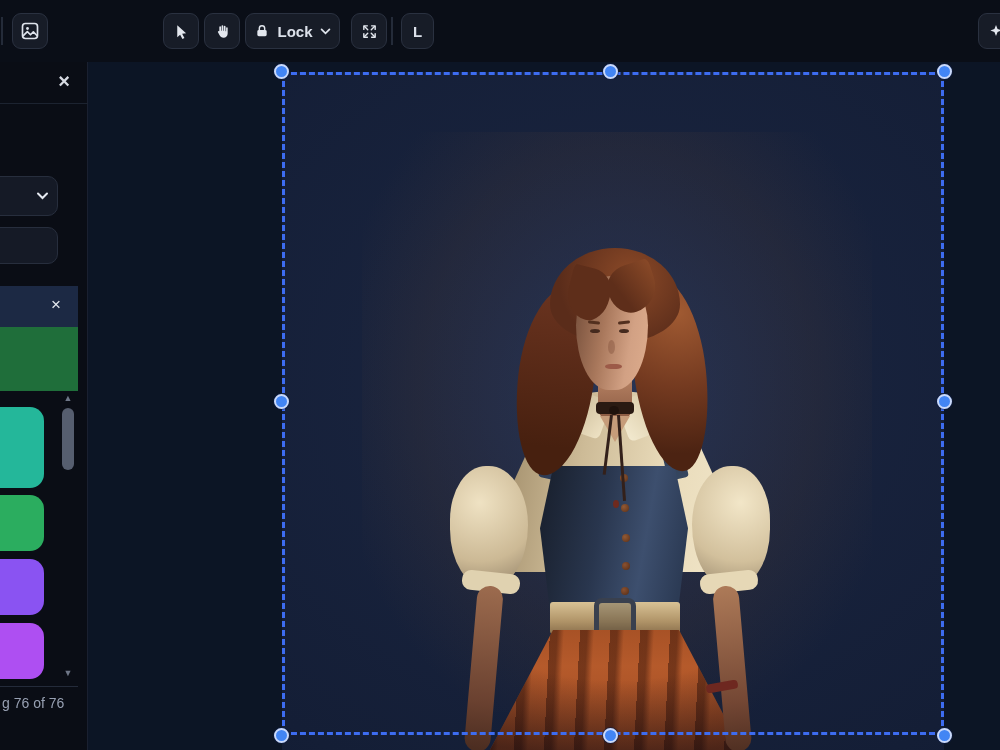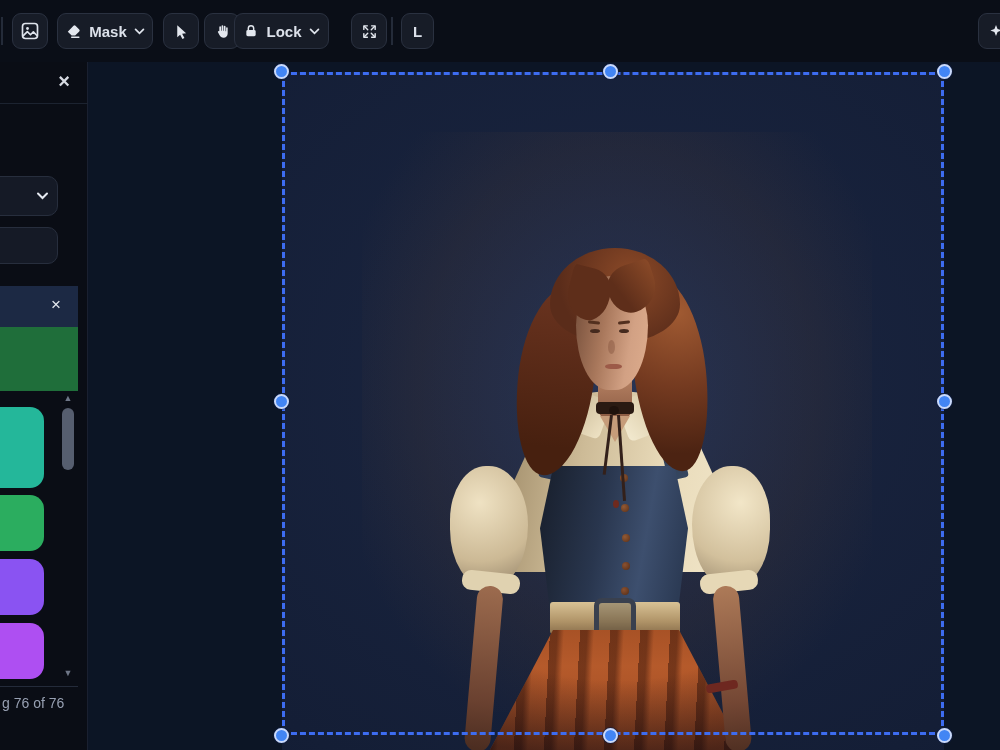--- a/index.html
+++ b/index.html
@@ -72,52 +72,38 @@
     <button class="tb-btn" style="left:12px; width:36px;">
       <span class="icon">
         <svg width="20" height="20" viewBox="0 0 24 24" fill="none" stroke="#dfe4ec" stroke-width="2" stroke-linecap="round" stroke-linejoin="round">
           <rect x="3" y="3" width="18" height="18" rx="3.5"></rect>
           <circle cx="9" cy="9" r="1.7" fill="#dfe4ec" stroke="none"></circle>
           <path d="M4 17.5 l4.8-4.8 3.8 3.8 3.4-3.4 4 4"></path>
         </svg>
       </span>
     </button>
 
-    <button class="tb-btn" style="left:57px; width:96px;">
-      <span class="icon">
-        <svg width="17" height="17" viewBox="0 0 24 24" fill="#e3e7ee">
-          <path d="M14.8 3.9 l5.3 5.3 a2 2 0 0 1 0 2.8 L14.3 17.7 H9.4 L3.9 12.2 12 4 a2 2 0 0 1 2.8-.1z"></path>
-          <rect x="8.5" y="19.2" width="12" height="1.9" rx="0.9"></rect>
-        </svg>
-      </span>
-      <span class="tb-label">Mask</span>
-      <span class="icon">
-        <svg width="11" height="7" viewBox="0 0 12 8" fill="none" stroke="#dfe4ec" stroke-width="2" stroke-linecap="round">
-            <path d="M1.5 1.5 L6 6 L10.5 1.5"></path>
-          </svg>
-      </span>
-    </button>
 
     <button class="tb-btn" style="left:163px; width:36px;">
       <span class="icon">
         <svg width="17" height="17" viewBox="0 0 24 24" fill="#e3e7ee">
             <path d="M6 3 l12.5 11.3 -5.6 1 3.2 5.8 -2.8 1.5 -3.2-5.9 -4.1 3.4z"></path>
           </svg>
       </span>
     </button>
 
     <button class="tb-btn" style="left:204px; width:36px;">
       <span class="icon">
         <svg width="17" height="17" viewBox="0 0 24 24" fill="#e3e7ee">
           <path d="M7.5 11.5 V5.8 a1.2 1.2 0 0 1 2.4 0 V11 h.8 V4.4 a1.2 1.2 0 0 1 2.4 0 V11 h.8 V5.2 a1.2 1.2 0 0 1 2.4 0 V11.6 h.8 V7 a1.1 1.1 0 0 1 2.2 0 v7.8 c0 3.6-2.4 6-5.8 6 -2.8 0-4.4-1.2-5.6-3.4 l-2.3-4.2 c-.5-.9.2-2 1.2-2 .6 0 1.1.3 1.5.8z"></path>
         </svg>
       </span>
     </button>
 
-    <button class="tb-btn" style="left:234px; width:95px;">
+    <button class="tb-btn" style="left:245px; width:95px;">
       <span class="icon">
         <svg width="16" height="16" viewBox="0 0 24 24">
           <rect x="5" y="10.5" width="14" height="9.5" rx="2.2" fill="#e3e7ee"></rect>
           <path d="M8 10.5 V8 a4 4 0 0 1 8 0 v2.5" stroke="#e3e7ee" stroke-width="2.2" fill="none"></path>
         </svg>
       </span>
       <span class="tb-label">Lock</span>
       <span class="icon">
         <svg width="11" height="7" viewBox="0 0 12 8" fill="none" stroke="#dfe4ec" stroke-width="2" stroke-linecap="round">
             <path d="M1.5 1.5 L6 6 L10.5 1.5"></path>

